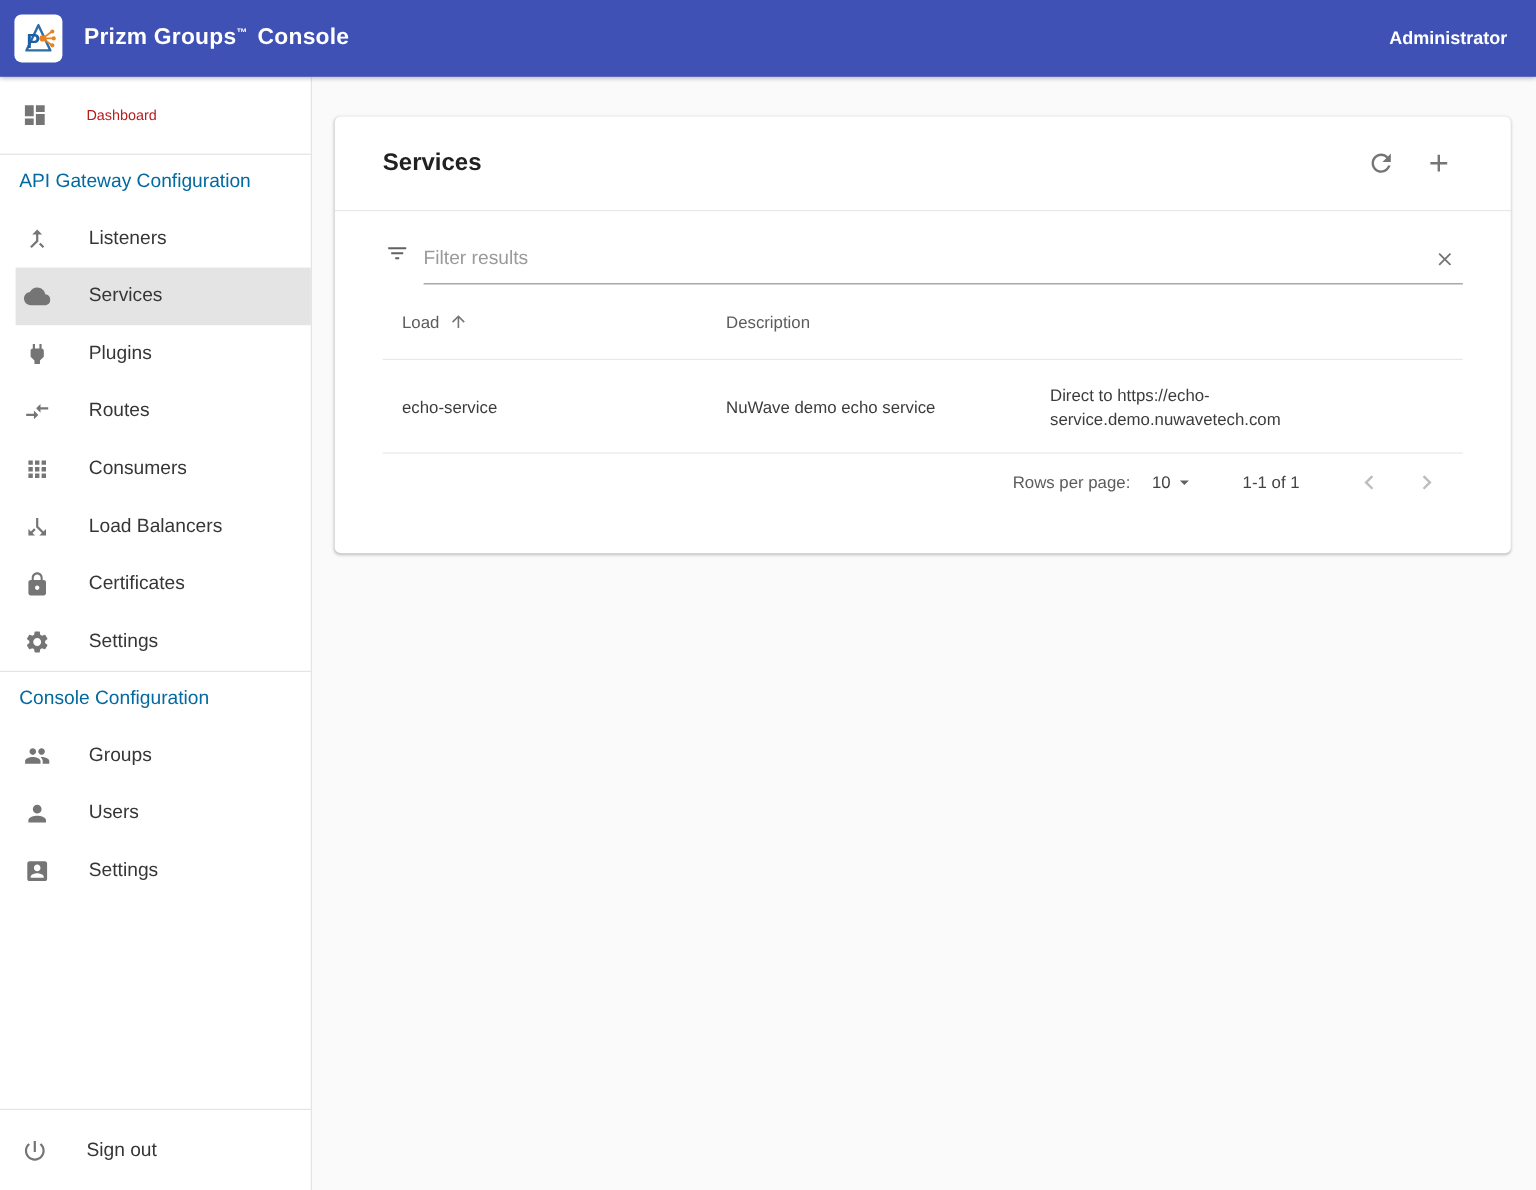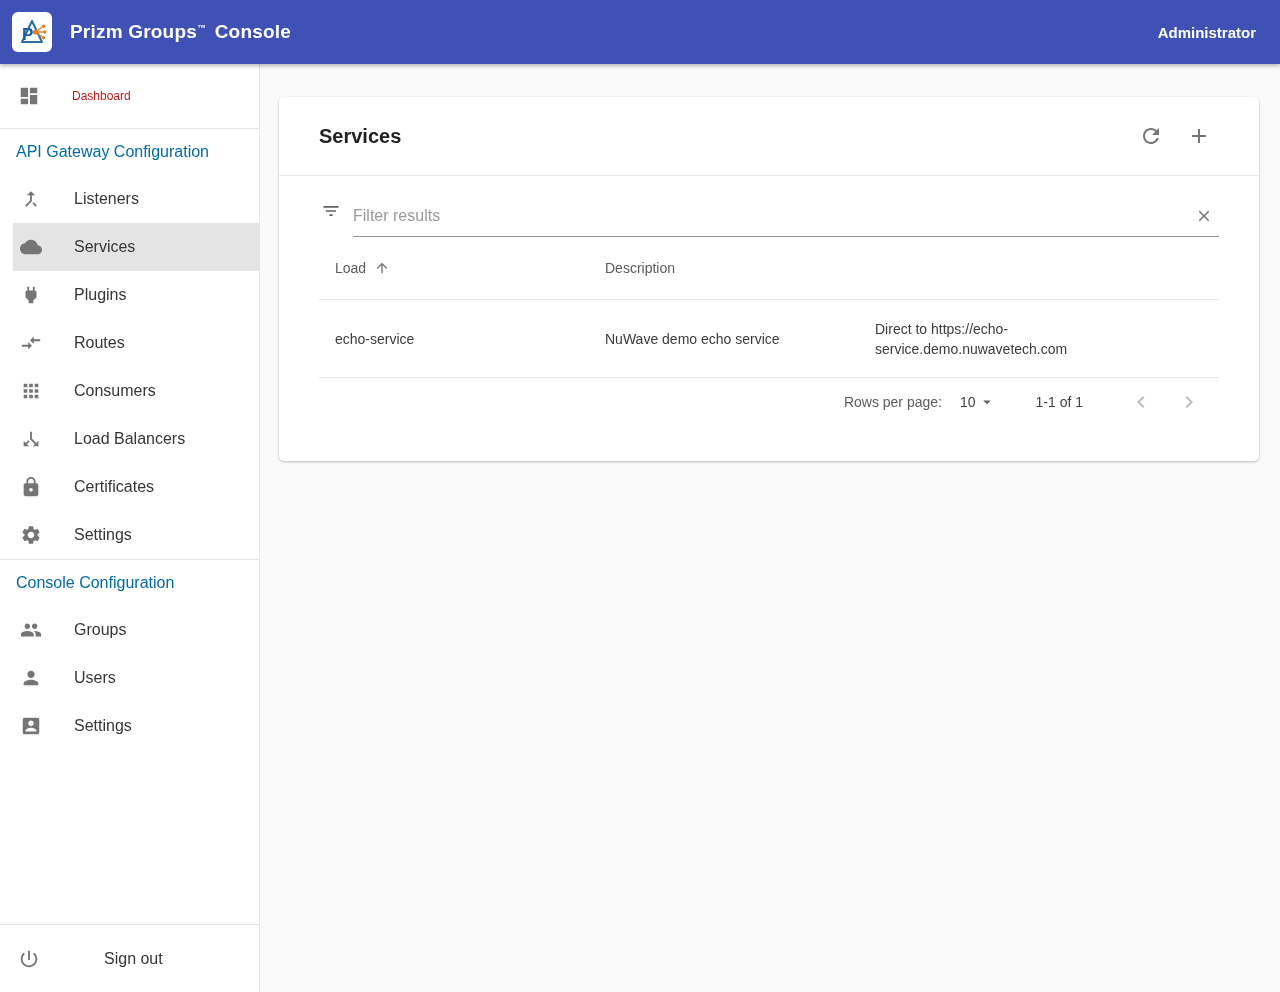--- a/index.html
+++ b/index.html
@@ -35,21 +35,21 @@
     padding-left:20px; cursor:pointer; }
   .nav-item .nav-icon { width:22px; height:22px; color:#757575; flex:0 0 auto;
     position:relative; z-index:1; }
   .nav-item .nav-label { margin-left:32px; font-size:16px; color:#363636;
     position:relative; z-index:1; }
   .nav-item.selected::before { content:""; position:absolute; left:13px; right:0;
     top:0; bottom:0; background:#e4e4e4; }
   .nav-icon svg { width:100%; height:100%; fill:currentColor; display:block; }
   .sidebar-spacer { flex:1; }
   .signout-row { height:68px; border-top:1px solid #e4e4e4; display:flex;
-    align-items:center; padding-left:18px; cursor:pointer;gap:32px; }
+    align-items:center; padding-left:18px; cursor:pointer; }
   .signout-row .nav-icon { width:22px; height:22px; color:#757575; }
   .signout-row .nav-label { margin-left:32px; font-size:16px; color:#363636; }
 
   
   .card { width:980px; margin:33px 20px 0 19px; background:#fff; border-radius:5px;
     box-shadow:0 1px 3px rgba(0,0,0,.18), 0 1px 2px rgba(0,0,0,.08);
     padding-bottom:35px; }
   .card-header { height:79px; display:flex; align-items:center;
     padding:0 48px 0 40px; border-bottom:1px solid #e8e8e8; }
   .card-title { font-size:20px; color:#212121; }

